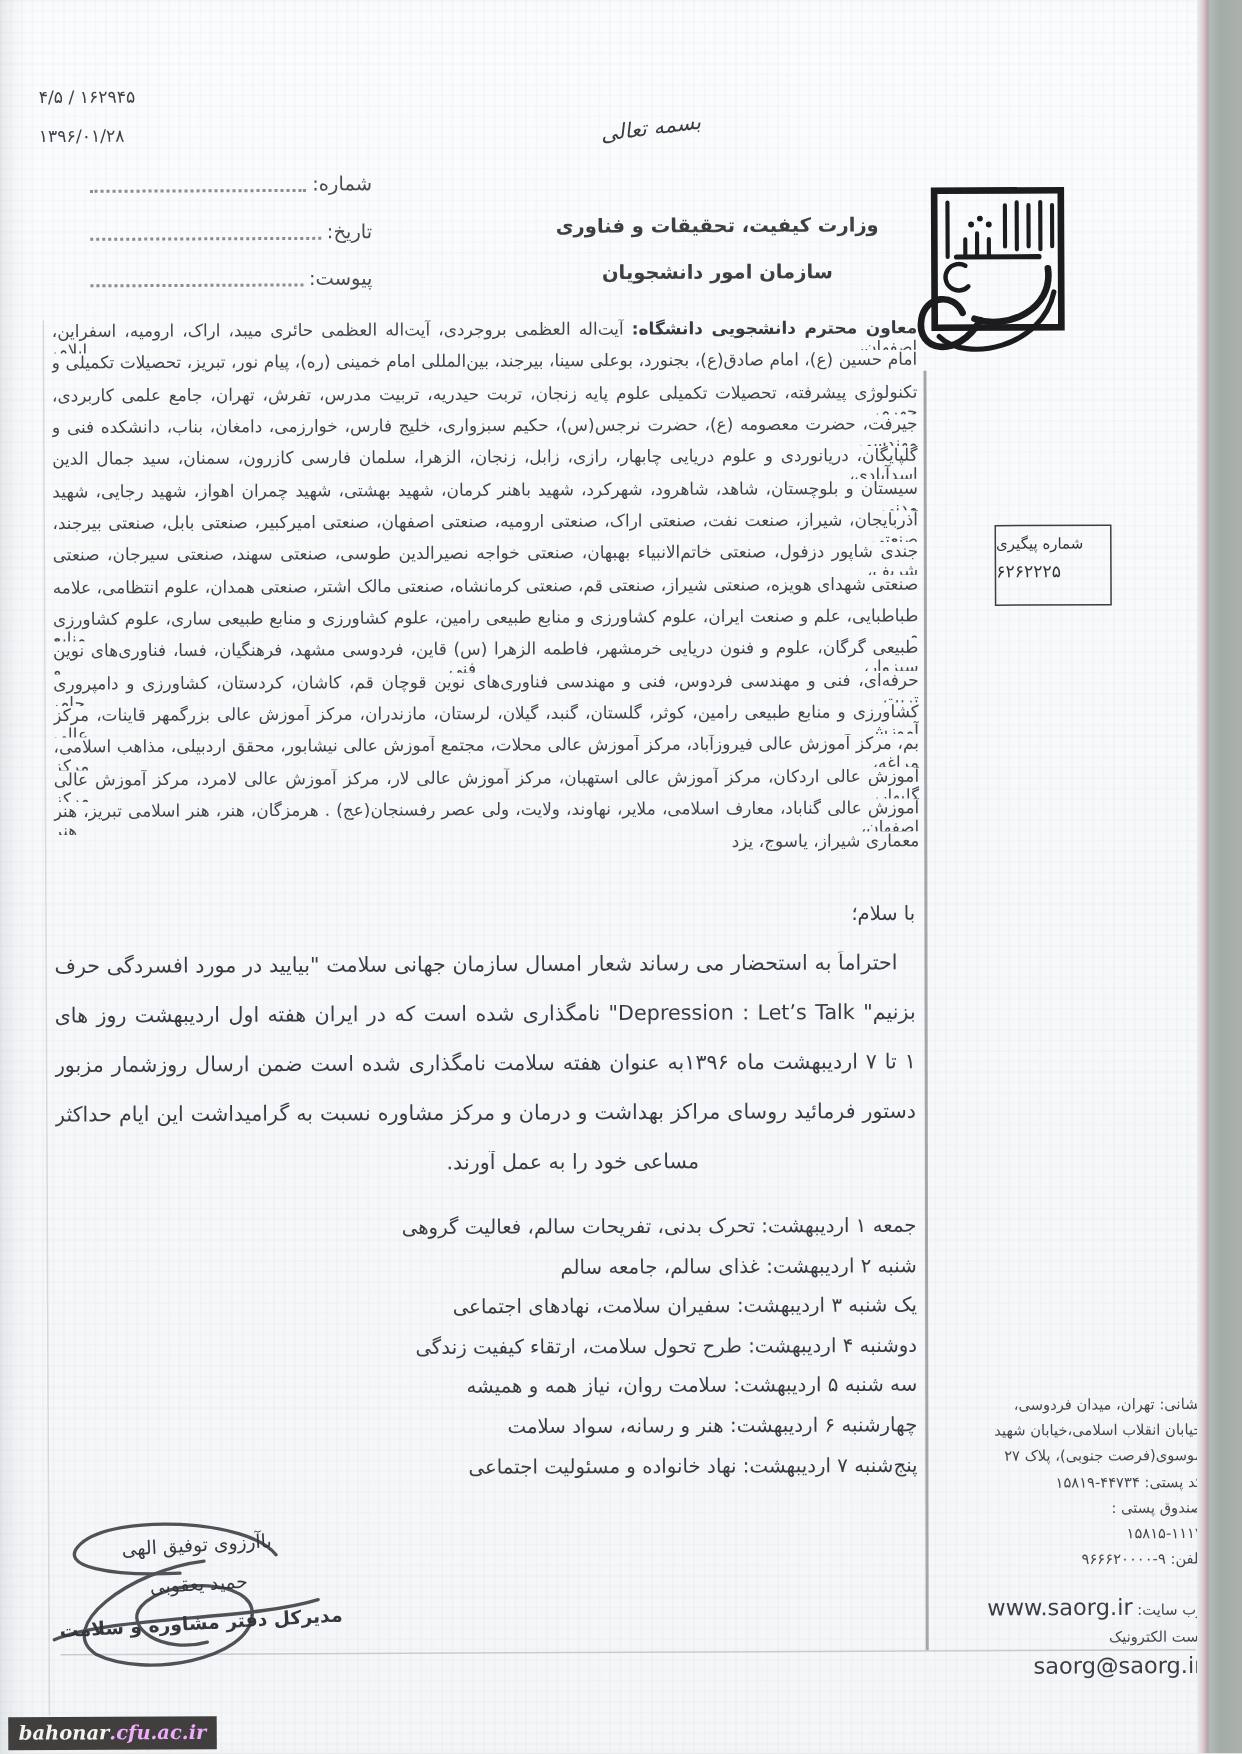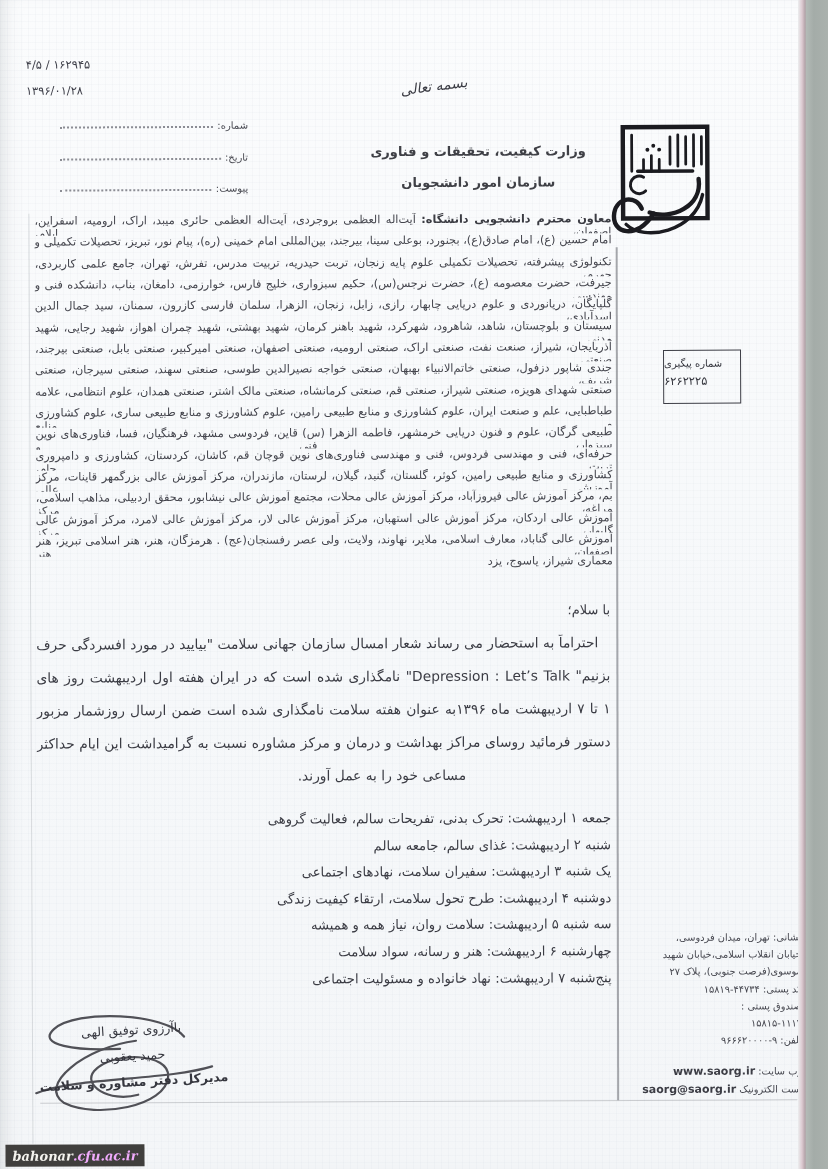--- a/index.html
+++ b/index.html
@@ -20,21 +20,21 @@
         background:linear-gradient(90deg,#b4bbb7 0%,#a4aca8 35%,#aab1ad 100%);}
   
   .refnums{position:absolute;left:28px;top:50px;direction:ltr;color:#3e3f49;
         font-size:11.5px;letter-spacing:1px;line-height:26px;}
   .bismillah{position:absolute;left:386px;top:78px;width:100px;text-align:center;
         font-style:italic;font-size:14px;color:#3a3b43;transform:rotate(-7deg);
         letter-spacing:-0.5px;}
   .ministry{position:absolute;left:372px;top:136px;width:216px;text-align:center;
         direction:rtl;font-weight:bold;color:#3f4046;font-size:13px;line-height:31px;}
   .fields{position:absolute;left:62px;top:114px;width:188px;direction:rtl;color:#4a4b53;
-        font-size:10px;text-align:center;}
+        font-size:13px;text-align:center;}
   .field-row{display:flex;align-items:flex-end;height:16px;margin-bottom:15.5px;}
   .field-label{white-space:nowrap;padding-left:4px;}
   .dots{flex:1;border-bottom:2px dotted #71727b;margin-bottom:3px;opacity:.8;}
   .logo{position:absolute;left:610px;top:122px;}
   
   .vrule{position:absolute;left:616px;top:248px;width:1.5px;height:853px;
         background:#63646b;opacity:.55;transform:rotate(0.15deg);}
   .crease{position:absolute;left:30px;top:212px;width:1px;height:930px;
         background:#9aa0a8;opacity:.33;}
   .hline{position:absolute;left:38px;top:1101px;width:757px;height:1px;
@@ -64,21 +64,21 @@
         text-align:center;color:#36373f;font-size:12.5px;line-height:26px;
         transform:rotate(-3deg);}
   .sig .title{font-weight:bold;}
   .scribble{position:absolute;left:14px;top:1004px;}
   
   .addr-col{position:absolute;left:634px;top:930px;width:166px;direction:rtl;
         color:#45464e;font-size:9.8px;line-height:17.2px;text-align:right;}
   .addr-col .shift{padding-left:64px;}
   .web-col{position:absolute;left:634px;top:1064px;width:166px;direction:rtl;
         color:#45464e;font-size:9.8px;line-height:18px;text-align:right;padding-left:0;}
-  .latin{direction:ltr;unicode-bidi:embed;font-weight:bold;font-size:11px;color:#3c3d45;}
+  .latin{direction:ltr;unicode-bidi:embed;font-weight:normal;font-size:15px;color:#3c3d45;}
   
   .watermark{position:absolute;left:3px;top:1143px;height:22px;padding:0 7px;
         background:#403f3d;display:flex;align-items:center;
         font-family:"DejaVu Serif",serif;font-style:italic;font-weight:bold;
         font-size:13px;white-space:nowrap;}
   .wm-a{color:#f4f3ee;}
   .wm-b{color:#f0abfc;}
 </style>
 </head>
 <body>

